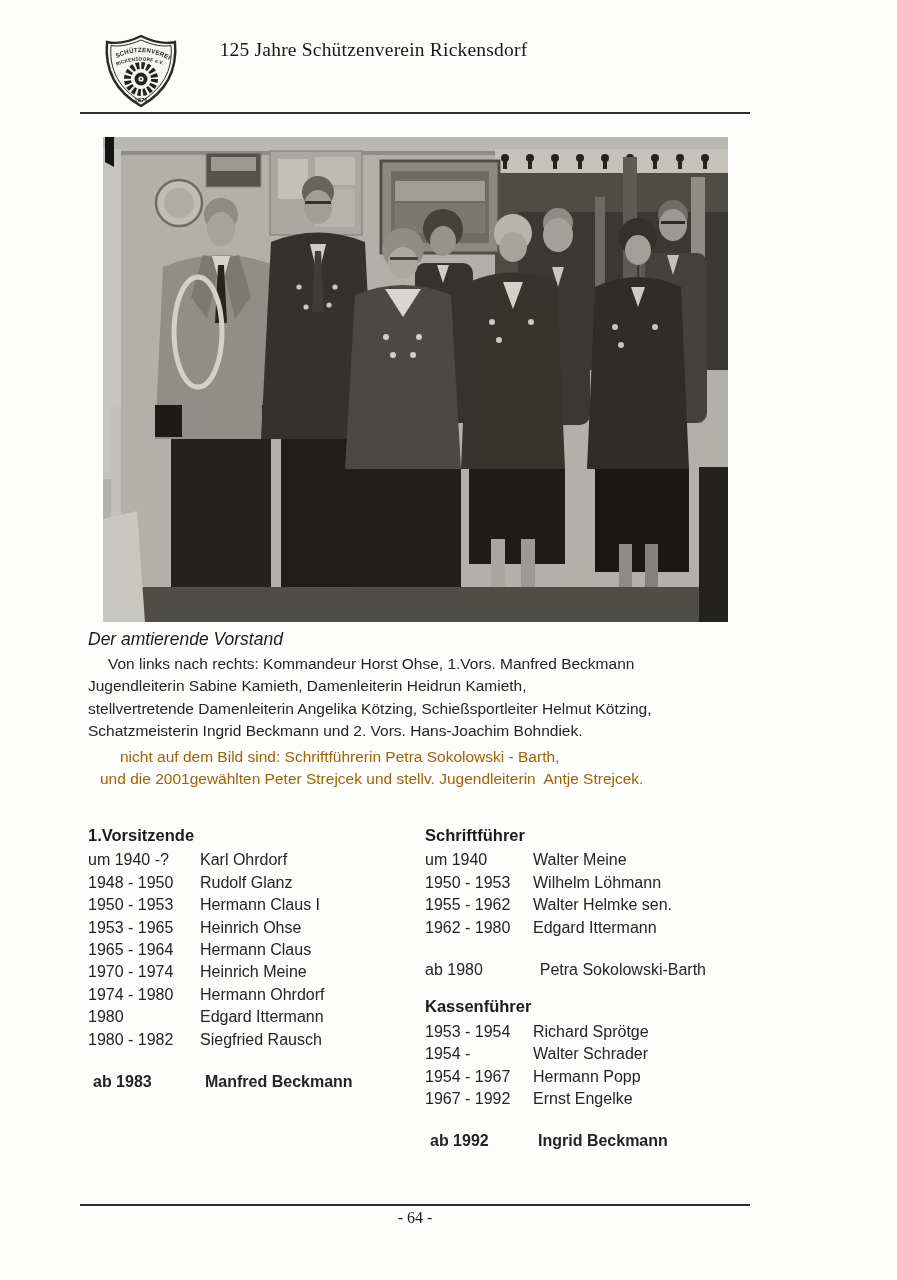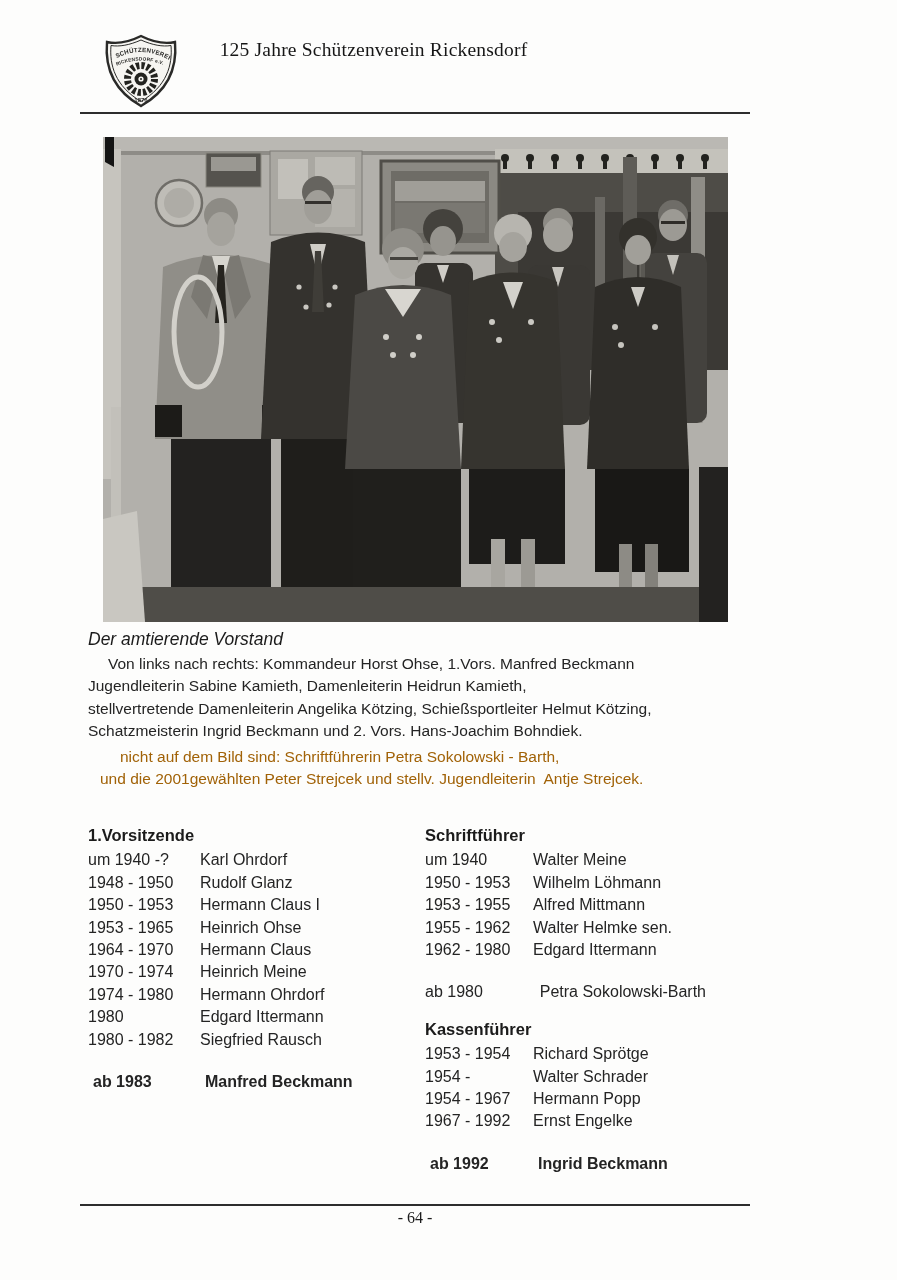--- a/index.html
+++ b/index.html
@@ -257,21 +257,21 @@
         </div>
         <div class="row">
           <span class="period">1950 - 1953</span>
           <span class="name">Hermann Claus I</span>
         </div>
         <div class="row">
           <span class="period">1953 - 1965</span>
           <span class="name">Heinrich Ohse</span>
         </div>
         <div class="row">
-          <span class="period">1964 - 1970</span>
+          <span class="period">1965 - 1964</span>
           <span class="name">Hermann Claus</span>
         </div>
         <div class="row">
           <span class="period">1970 - 1974</span>
           <span class="name">Heinrich Meine</span>
         </div>
         <div class="row">
           <span class="period">1974 - 1980</span>
           <span class="name">Hermann Ohrdorf</span>
         </div>
@@ -296,24 +296,20 @@
 
     <div class="row">
           <span class="period">um 1940</span>
           <span class="name">Walter Meine</span>
         </div>
         <div class="row">
           <span class="period">1950 - 1953</span>
           <span class="name">Wilhelm Löhmann</span>
         </div>
         <div class="row">
-          <span class="period">1953 - 1955</span>
-          <span class="name">Alfred Mittmann</span>
-        </div>
-        <div class="row">
           <span class="period">1955 - 1962</span>
           <span class="name">Walter Helmke sen.</span>
         </div>
         <div class="row">
           <span class="period">1962 - 1980</span>
           <span class="name">Edgard Ittermann</span>
         </div>
         <div class="row gap flow">
           <span class="period">ab 1980</span>
           <span class="name">Petra Sokolowski-Barth</span>

